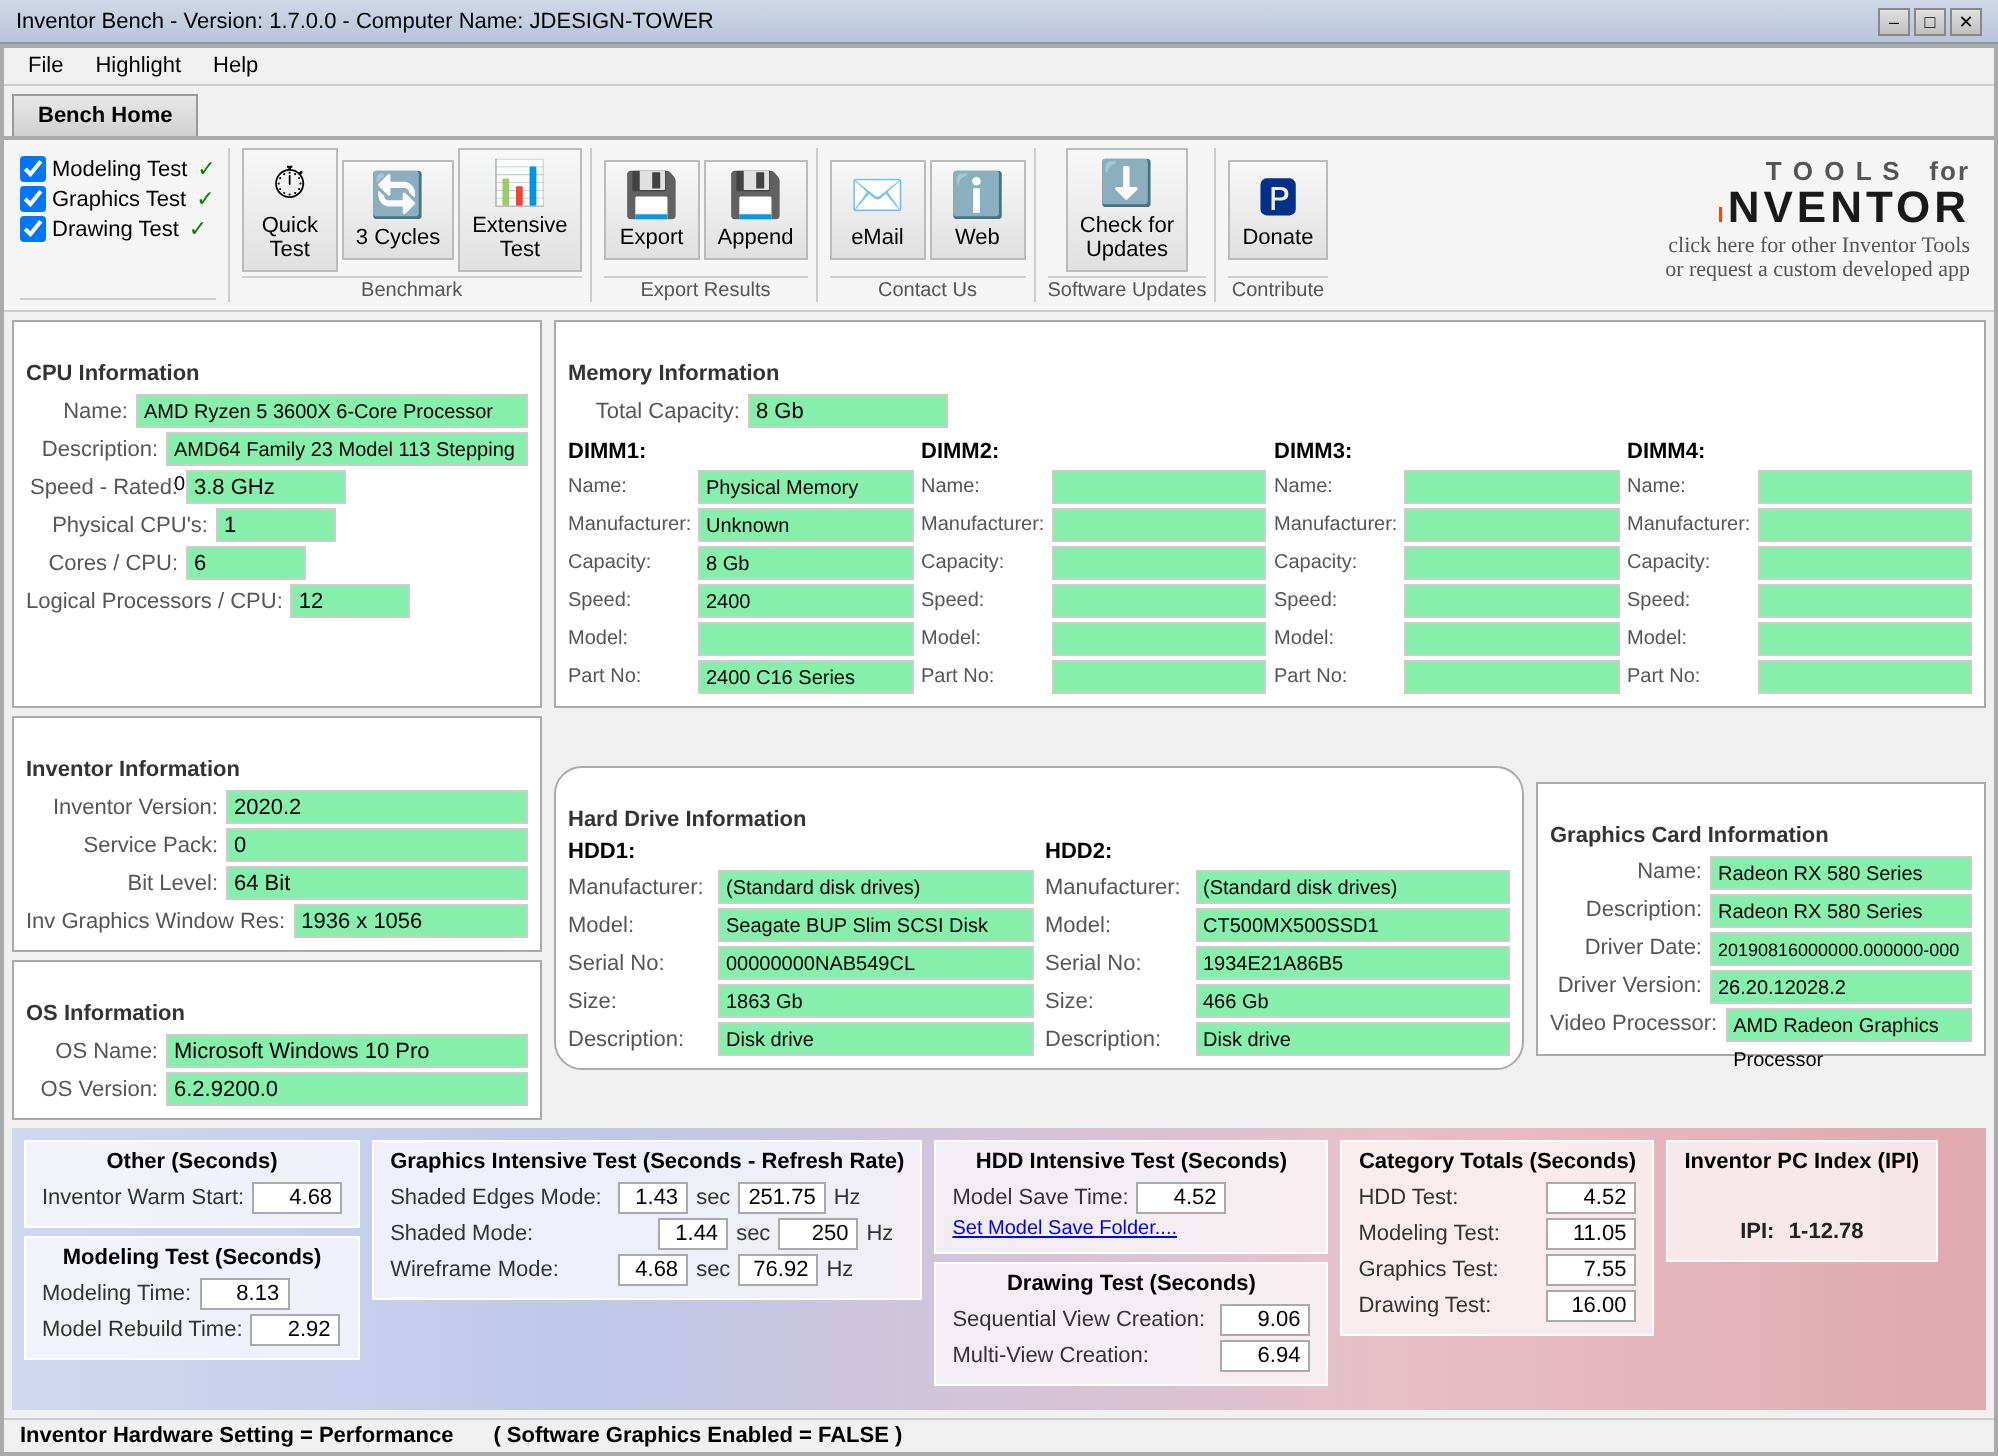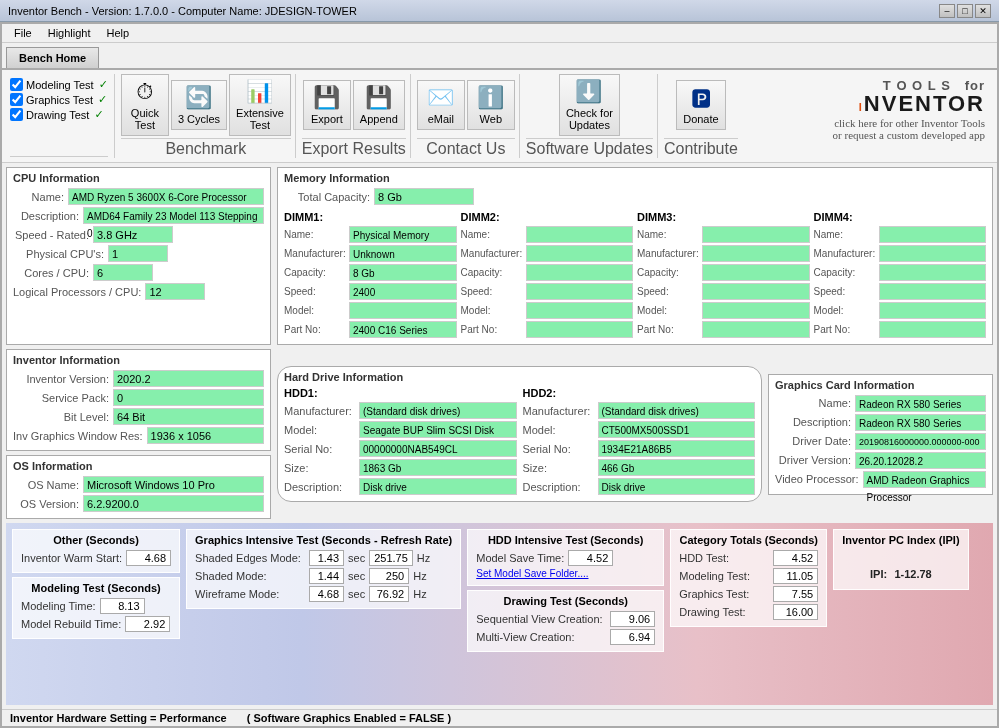--- a/index.html
+++ b/index.html
@@ -120,20 +120,21 @@
       border: 1px solid #aaa;
       background: white;
       padding: 4px 6px;
     }
 
     .panel-title {
       font-weight: bold;
       font-size: 11px;
       margin-bottom: 4px;
       color: #333;
+      margin-top: 16px;
     }
 
     
     .bottom-area {
       background: linear-gradient(to right, #d0d8f0 0%, #c0c8e8 30%, #e8c0c8 70%, #e0a8b0 100%);
       padding: 6px;
       display: flex;
       gap: 6px;
       align-items: flex-start;
     }
@@ -208,21 +209,21 @@
       border-right: 1px solid #ccc;
       padding: 0 4px 0;
     }
     .tb-group-inner {
       display: flex;
       align-items: center;
       gap: 2px;
       flex: 1;
     }
     .tb-group-label {
-      font-size: 16px;
+      font-size: 10px;
       color: #555;
       width: 100%;
       text-align: center;
       border-top: 1px solid #ccc;
       padding-top: 1px;
       margin-top: 2px;
     }
   </style>
 </head>
 <body>
@@ -644,21 +645,21 @@
         <div class="result-title">Graphics Intensive Test (Seconds - Refresh Rate)</div>
         <div class="result-row">
           <span class="result-label" style="min-width:110px;">Shaded Edges Mode:</span>
           <span class="result-value" style="min-width:35px;">1.43</span>
           <span class="result-label">sec</span>
           <span class="result-value" style="min-width:40px;">251.75</span>
           <span class="result-label">Hz</span>
         </div>
         <div class="result-row">
           <span class="result-label" style="min-width:110px;">Shaded Mode:</span>
-          <span class="result-value" style="min-width:35px;">1.44</span>
+          <span class="result-value" style="min-width:35px;margin-left:20px;">1.44</span>
           <span class="result-label">sec</span>
           <span class="result-value" style="min-width:40px;">250</span>
           <span class="result-label">Hz</span>
         </div>
         <div class="result-row">
           <span class="result-label" style="min-width:110px;">Wireframe Mode:</span>
           <span class="result-value" style="min-width:35px;">4.68</span>
           <span class="result-label">sec</span>
           <span class="result-value" style="min-width:40px;">76.92</span>
           <span class="result-label">Hz</span>

